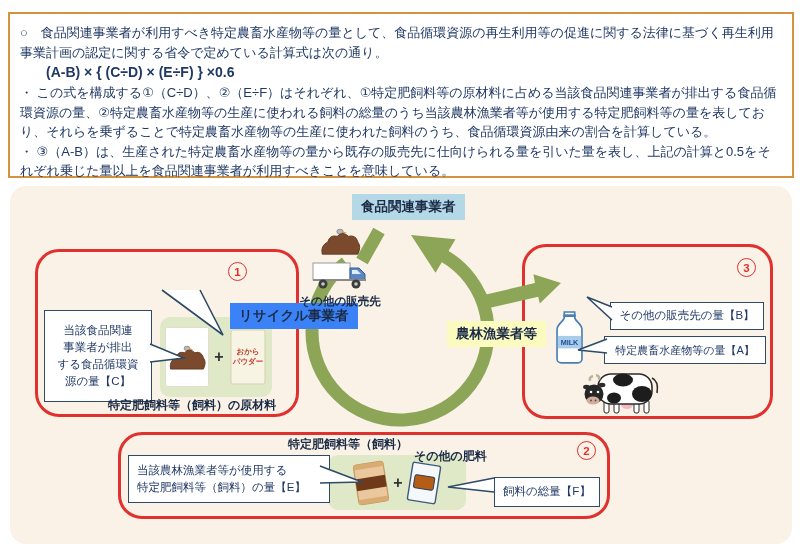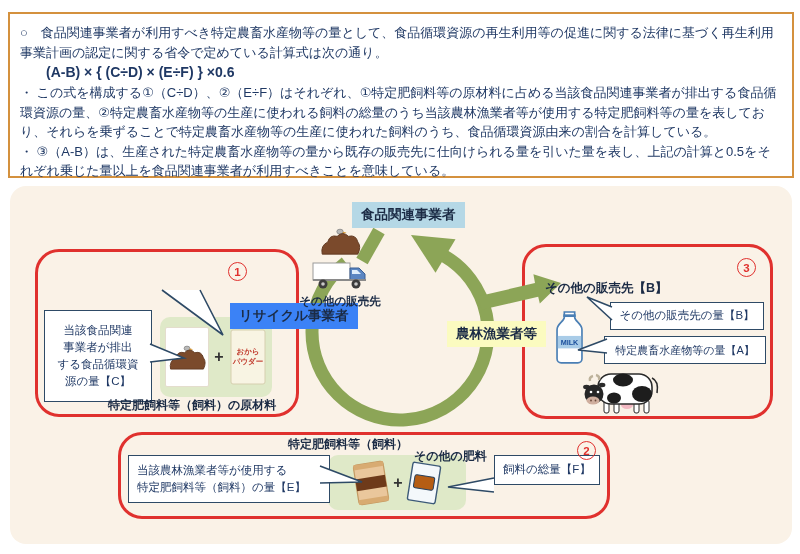--- a/index.html
+++ b/index.html
@@ -96,21 +96,21 @@
 
   <svg class="tails" viewBox="0 0 782 358">
     <path d="M 152 104 L 213 149 L 190 104" fill="#ffffff" stroke="#2e4a66" stroke-width="1.6"></path>
     <path d="M 140 158 L 174 172 L 140 176" fill="#ffffff" stroke="#2e4a66" stroke-width="1.6"></path>
     <path d="M 602 121 L 577 111 L 602 134" fill="#ffffff" stroke="#2e4a66" stroke-width="1.6"></path>
     <path d="M 597 153 L 568 164 L 597 167" fill="#ffffff" stroke="#2e4a66" stroke-width="1.6"></path>
     <path d="M 310 280 L 352 296 L 310 297" fill="#ffffff" stroke="#2e4a66" stroke-width="1.6"></path>
     <path d="M 484 292 L 438 301 L 484 306" fill="#ffffff" stroke="#2e4a66" stroke-width="1.6"></path>
   </svg>
 
-  <div class="tag blue" style="left:342px;top:16px;">食品関連事業者</div>
+  <div class="tag blue" style="left:342px;top:8px;">食品関連事業者</div>
   <div class="tag peach" style="left:220px;top:117px;">リサイクル事業者</div>
   <div class="tag yellow" style="left:437px;top:135px;">農林漁業者等</div>
 
   <div class="collector">
     <svg width="44" height="30" viewBox="0 0 44 32">
       <ellipse cx="22" cy="6" rx="3.4" ry="2.6" fill="#b9b9b9" stroke="#808080" stroke-width="0.8"></ellipse>
       <path d="M25 6 l4 1 l-4 1.4 z" fill="#d99c3a"></path>
       <path d="M3 30 Q1 21 9 17 Q11 9 19 11 Q25 5 31 11 Q39 9 41 17 Q45 22 41 30 Z" fill="#7b4a2c" stroke="#5f3820"></path>
     </svg>
     <svg width="56" height="30" viewBox="0 0 56 30">
@@ -142,21 +142,20 @@
     <span class="plus">+</span>
     <svg width="38" height="60" viewBox="0 0 38 58">
       <rect x="2" y="2" width="34" height="54" rx="2" fill="#f8f4e3" stroke="#d6cfae"></rect>
       <text x="19" y="26" font-size="7.5" font-weight="bold" fill="#c0392b" text-anchor="middle">おから</text>
       <text x="19" y="36" font-size="7.5" font-weight="bold" fill="#c0392b" text-anchor="middle">パウダー</text>
     </svg>
   </div>
   <div class="blabel" style="left:98px;top:211px;">特定肥飼料等（飼料）の原材料</div>
 
   <div class="num" style="left:727px;top:72px;">3</div>
-  <div class="blabel" style="left:535px;top:94px;font-size:12.5px;">その他の販売先【B】</div>
   <div class="callout" style="left:600px;top:116px;width:152px;height:26px;">その他の販売先の量【B】</div>
   <div class="callout" style="left:594px;top:150px;width:160px;height:26px;font-size:11px;">特定農畜水産物等の量【A】</div>
   <svg class="icon-abs" style="left:546px;top:124px;" width="27" height="56" viewBox="0 0 26 52">
     <path d="M8 1 h10 v5 c0 4 7 6 7 12 v28 a4 4 0 0 1 -4 4 H5 a4 4 0 0 1 -4 -4 V18 C1 12 8 10 8 6 Z" fill="#ffffff" stroke="#4a7fb5" stroke-width="1.6"></path>
     <rect x="7" y="3.2" width="12" height="2.6" fill="#4a7fb5"></rect>
     <rect x="1.8" y="24" width="22.4" height="12" fill="#a9cce8"></rect>
     <text x="13" y="33" font-size="7" font-weight="bold" fill="#1b4f9c" text-anchor="middle">MILK</text>
   </svg>
   <svg class="icon-abs" style="left:572px;top:182px;" width="82" height="48" viewBox="0 0 82 48">
     <path d="M70 10 q7 3 5 15" stroke="#2b2b2b" stroke-width="1.6" fill="none"></path>
@@ -192,15 +191,15 @@
       <rect x="2" y="3" width="30" height="5" fill="#d8ab72"></rect>
       <rect x="2" y="38" width="30" height="5" fill="#d8ab72"></rect>
       <rect x="2" y="17" width="30" height="12" fill="#6e3a1a"></rect>
     </svg>
     <span class="plus">+</span>
     <svg width="32" height="42" viewBox="0 0 32 42" style="transform:rotate(9deg);">
       <rect x="2" y="2" width="28" height="38" rx="2" fill="#f4f8fb" stroke="#3d5a78" stroke-width="1.4"></rect>
       <rect x="6" y="14" width="20" height="13" rx="2" fill="#b55d14" stroke="#27405c"></rect>
     </svg>
   </div>
-  <div class="callout" style="left:484px;top:269px;width:104px;height:28px;text-align:center;">飼料の総量【F】</div>
+  <div class="callout" style="left:484px;top:291px;width:104px;height:28px;text-align:center;">飼料の総量【F】</div>
 
 </div>
 
 </body></html>

